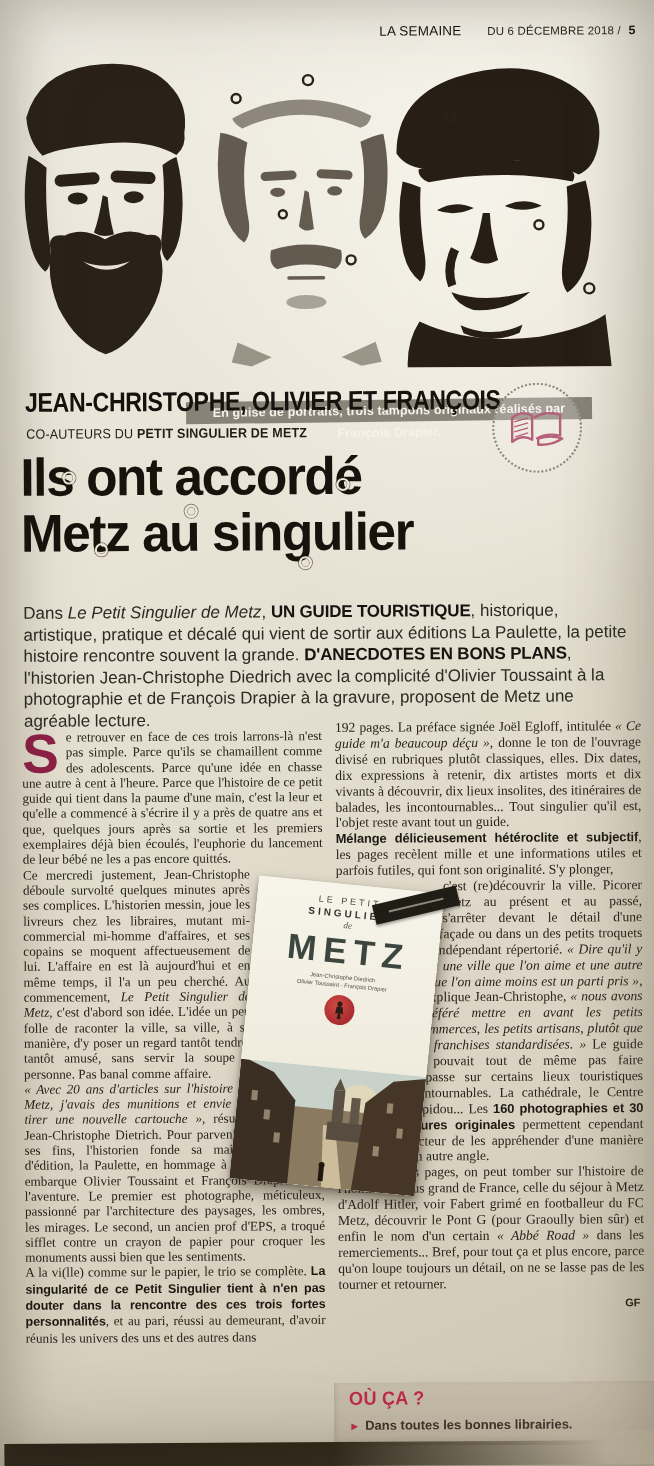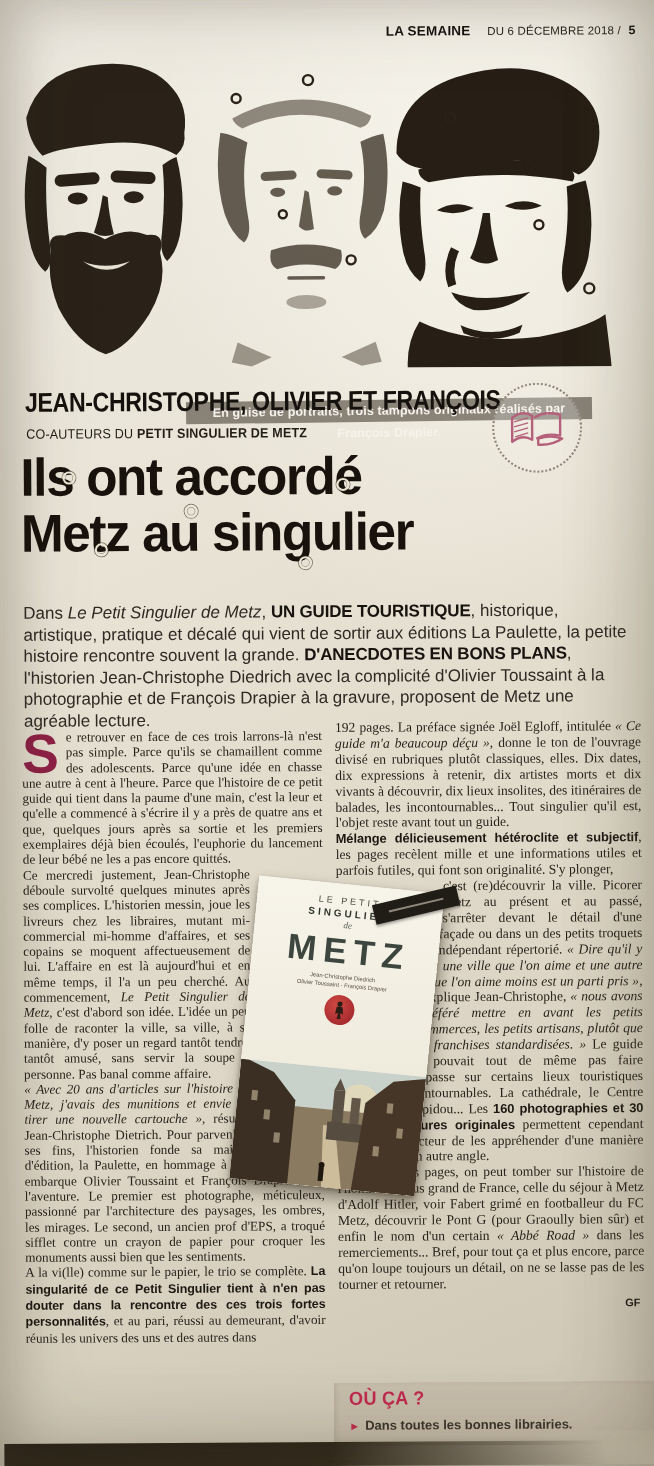--- a/index.html
+++ b/index.html
@@ -9,22 +9,22 @@
       radial-gradient(90% 60% at 72% 12%, rgba(255,253,246,.55), rgba(255,255,255,0) 55%),
       linear-gradient(158deg,#f0ede4 0%,#e7e2d4 38%,#ddd6c6 68%,#cdc5b3 100%);
     font-family:"Liberation Sans",sans-serif;color:#241f18;
   }
   .page::after{content:"";position:absolute;inset:0;pointer-events:none;
     box-shadow:inset 0 0 90px rgba(70,58,40,.22), inset -25px -35px 70px rgba(90,78,58,.16), inset 18px 0 40px rgba(70,58,40,.12);}
   .tilt{position:absolute;inset:0;transform:rotate(-0.35deg);}
 
   
   .masthead{position:absolute;top:22px;right:14px;text-align:right;white-space:nowrap;letter-spacing:.2px;}
-  .masthead .brand{font-weight:700;font-size:13.5px;color:#17130e;}
-  .masthead .date{font-size:11.5px;color:#2b261e;margin-left:12px;}
+  .masthead .brand{font-weight:400;font-size:13.5px;color:#17130e;}
+  .masthead .date{font-size:11.5px;color:#2b261e;margin-left:21px;}
   .masthead .pageno{font-size:12.5px;font-weight:800;color:#17130e;margin-left:3px;}
 
   
   .portraits{position:absolute;top:54px;left:2px;width:612px;height:314px;}
   .photo-caption{position:absolute;top:346px;left:186px;width:406px;height:22px;line-height:22px;
     background:rgba(128,122,111,.92);color:#f6f3ec;font-size:12.5px;font-weight:700;text-align:center;
     letter-spacing:.1px;transform:rotate(-0.4deg);}
 
   
   .kicker{position:absolute;top:386px;left:27px;font-size:27px;font-weight:800;color:#15110c;

